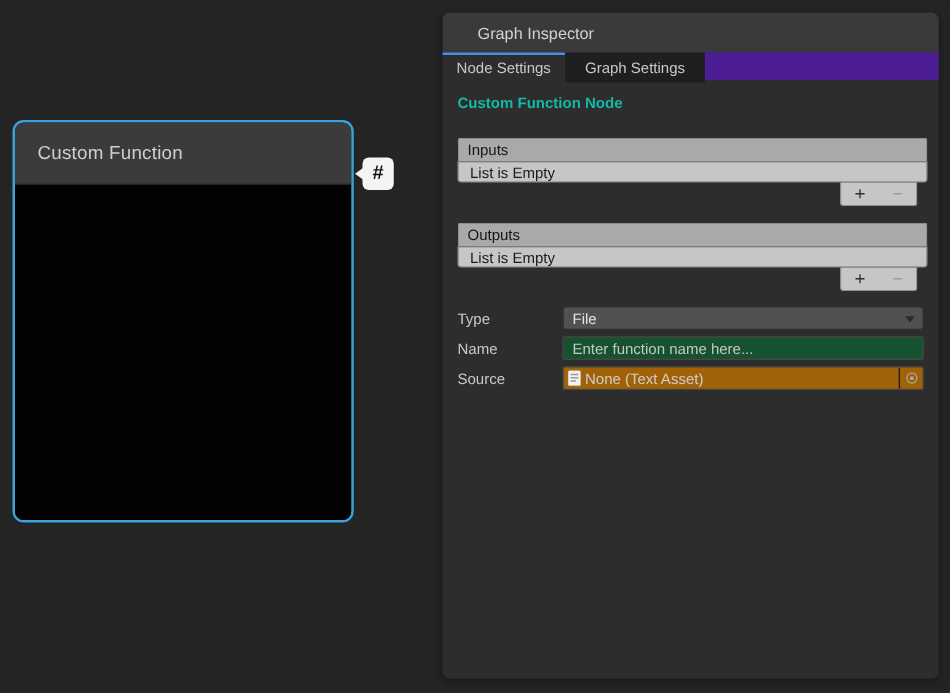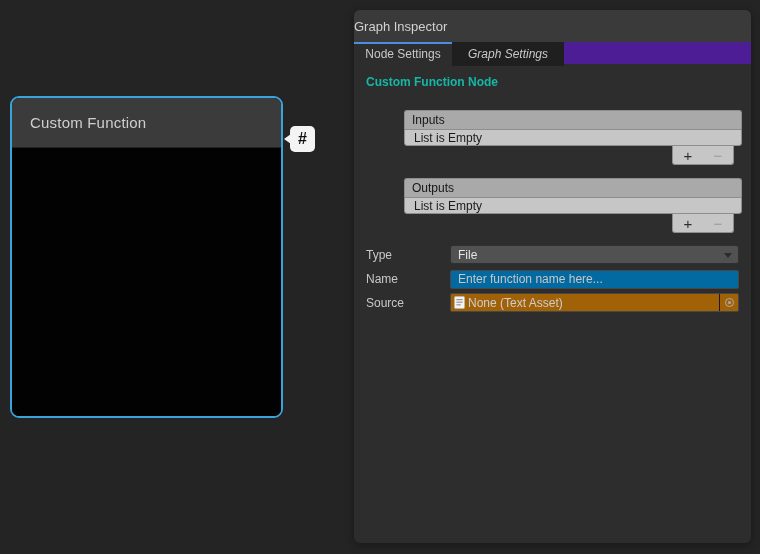--- a/index.html
+++ b/index.html
@@ -38,42 +38,42 @@
   }
 
   
   .panel {
     position:absolute; left:354px; top:10px; width:397px; height:533px;
     background:#2D2D2D; border-radius:6px; overflow:hidden;
     box-shadow:0 2px 8px rgba(0,0,0,.35);
   }
   .panel-header {
     height:32px; background:#3A3A3A; display:flex; align-items:center;
-    padding-left:0;
+    padding-left:28px;
   }
   .panel-header span { color:#D2D2D2; font-size:13px; }
 
   .tabbar { height:22px; background:#4c1d95; display:flex; }
   .tab {
     font-size:12px; color:#C8C8C8; display:flex; align-items:center;
     cursor:default;
   }
   .tab.active {
     width:98px; justify-content:center; background:#2D2D2D;
     border-top:2px solid #4A8FE4;
   }
-  .tab.inactive { padding:12px 16px; background:#1F1F1F;font-style:italic; }
+  .tab.inactive { padding:12px 16px; background:#1F1F1F; }
 
   .content { padding:0 9px 0 12px; }
   .section-title {
     margin-top:11px; font-size:12px; font-weight:bold; color:#14b8a6;
   }
 
   
-  .rlist { margin-top:21px;margin-left:38px; }
+  .rlist { margin-top:21px; }
   .rlist + .rlist { margin-top:13px; }
   .rlist-header {
     height:19px; background:#A9A9A9; border:1px solid #8E8E8E;
     border-bottom:none; border-radius:3px 3px 0 0;
     display:flex; align-items:center; padding-left:7px;
   }
   .rlist-header span { color:#161616; font-size:12px; }
   .rlist-body {
     height:17px; background:#C6C6C6; border:1px solid #8E8E8E;
     border-radius:0 0 3px 3px;
@@ -105,21 +105,21 @@
     border-radius:3px; display:flex; align-items:center; padding:0 7px;
   }
   .dropdown span { color:#E4E4E4; font-size:12px; }
   .dropdown .arrow {
     position:absolute; right:7px; top:8px; width:0; height:0;
     border-left:4px solid transparent; border-right:4px solid transparent;
     border-top:5px solid #2B2B2B;
   }
 
   .textfield {
-    width:100%; height:19px; background:#0369a1; border:1px solid #474747;
+    width:100%; height:19px; background:#14532d; border:1px solid #474747;
     border-radius:2px; color:#CDCDCD; font-size:12px; padding:0 7px;
     font-family:"Liberation Sans","DejaVu Sans",sans-serif; outline:none;
   }
   .textfield::placeholder { color:#C6C6C6; opacity:1; }
 
   .objfield {
     width:100%; height:19px; background:#a16207; border:1px solid #474747;
     border-radius:2px; display:flex; align-items:center; overflow:hidden;
   }
   .objfield .obj-text {

